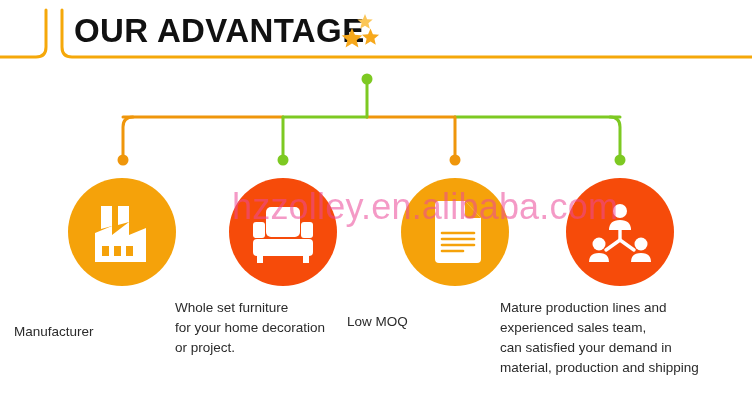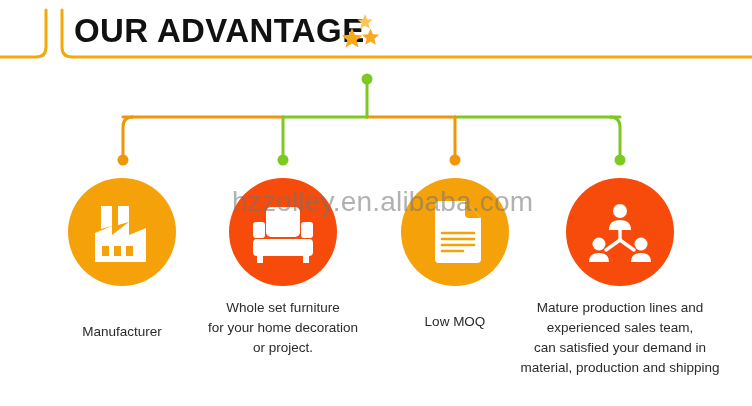--- a/index.html
+++ b/index.html
@@ -21,21 +21,21 @@
     letter-spacing:0.4px;line-height:38px;
     white-space:nowrap;
   }
   .stars{position:absolute;left:341px;top:12px;width:46px;height:40px;}
 
   
   .tree{position:absolute;left:0;top:62px;width:752px;height:112px;}
 
   
   .cards{position:absolute;left:0;top:178px;width:752px;height:228px;}
-  .card{position:absolute;top:0;text-align:center;}
+  .card{position:absolute;top:0;}
   .circle{
     width:108px;height:108px;border-radius:50%;
     margin:0 auto;position:relative;
     display:block;
   }
   .circle svg{position:absolute;left:0;top:0;}
   .caption{
     margin-top:12px;
     font-size:13.5px;color:#2b2b2b;
     line-height:20px;
@@ -44,21 +44,21 @@
   .card-1{left:14px;width:216px;}
   .card-1 .caption{margin-top:36px;}
   .card-2{left:175px;width:216px;}
   .card-3{left:347px;width:216px;}
   .card-3 .caption{margin-top:26px;}
   .card-4{left:500px;width:240px;}
 
   
   .watermark{
     position:absolute;left:232px;top:186px;
-    font-size:28px;color:#737373;opacity:0.55;
+    font-size:36px;color:#ec4899;opacity:0.55;
     white-space:nowrap;letter-spacing:0.2px;
     pointer-events:none;
     font-family:"Liberation Sans","DejaVu Sans",sans-serif;
   }
 </style>
 </head>
 <body>
 
 <div id="stage">
 

